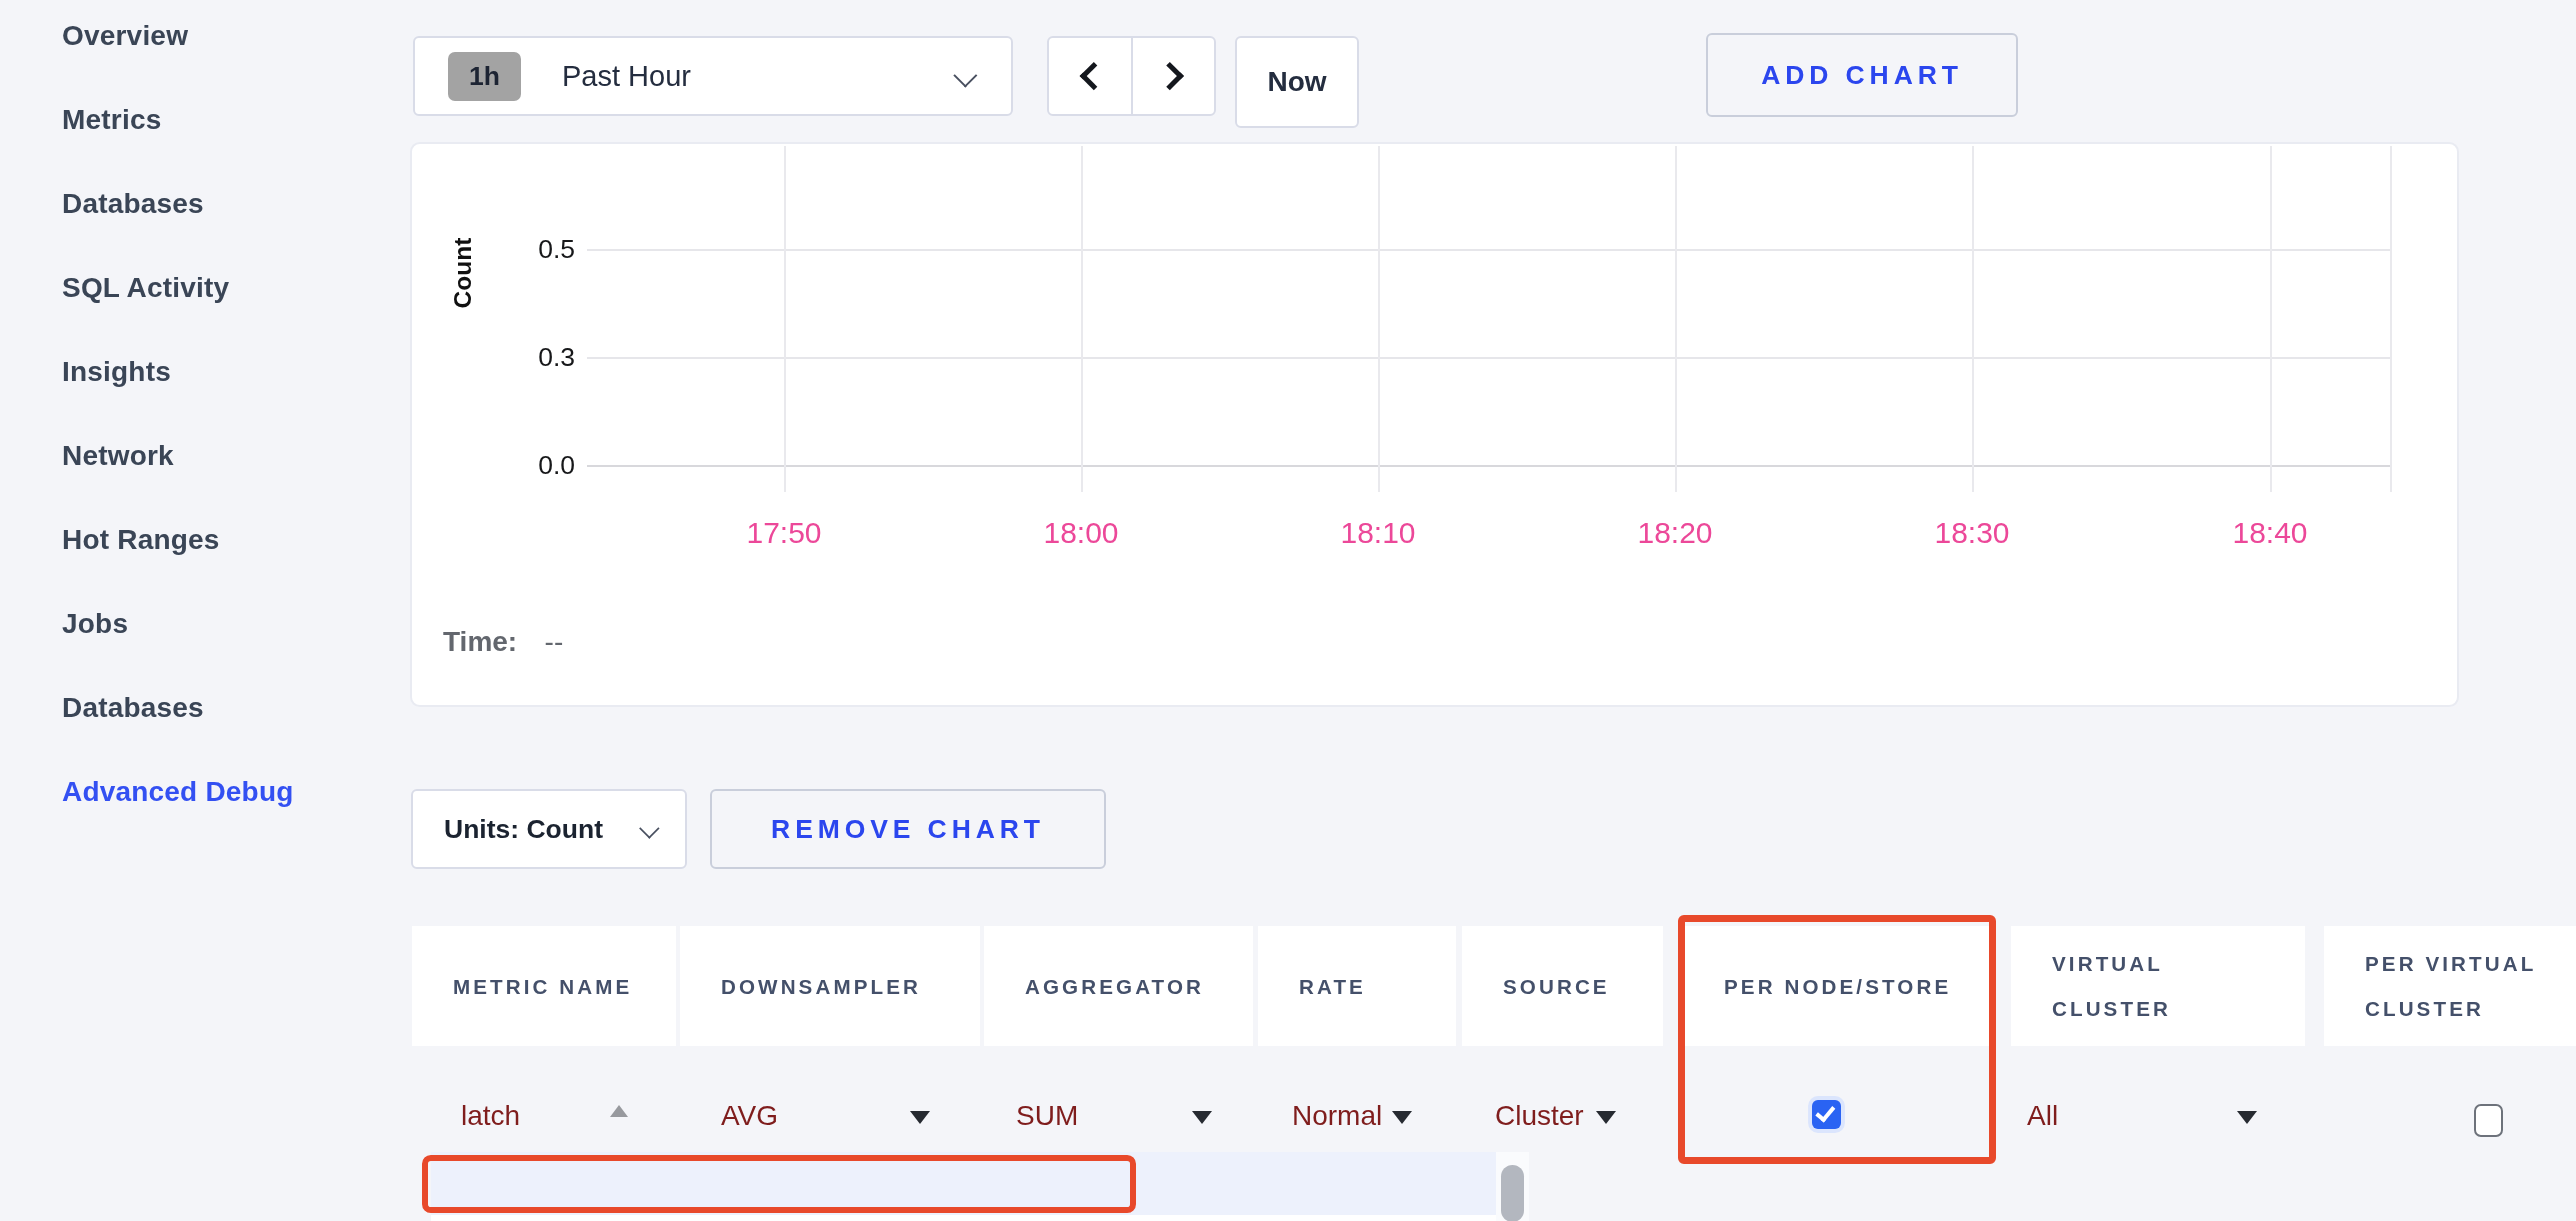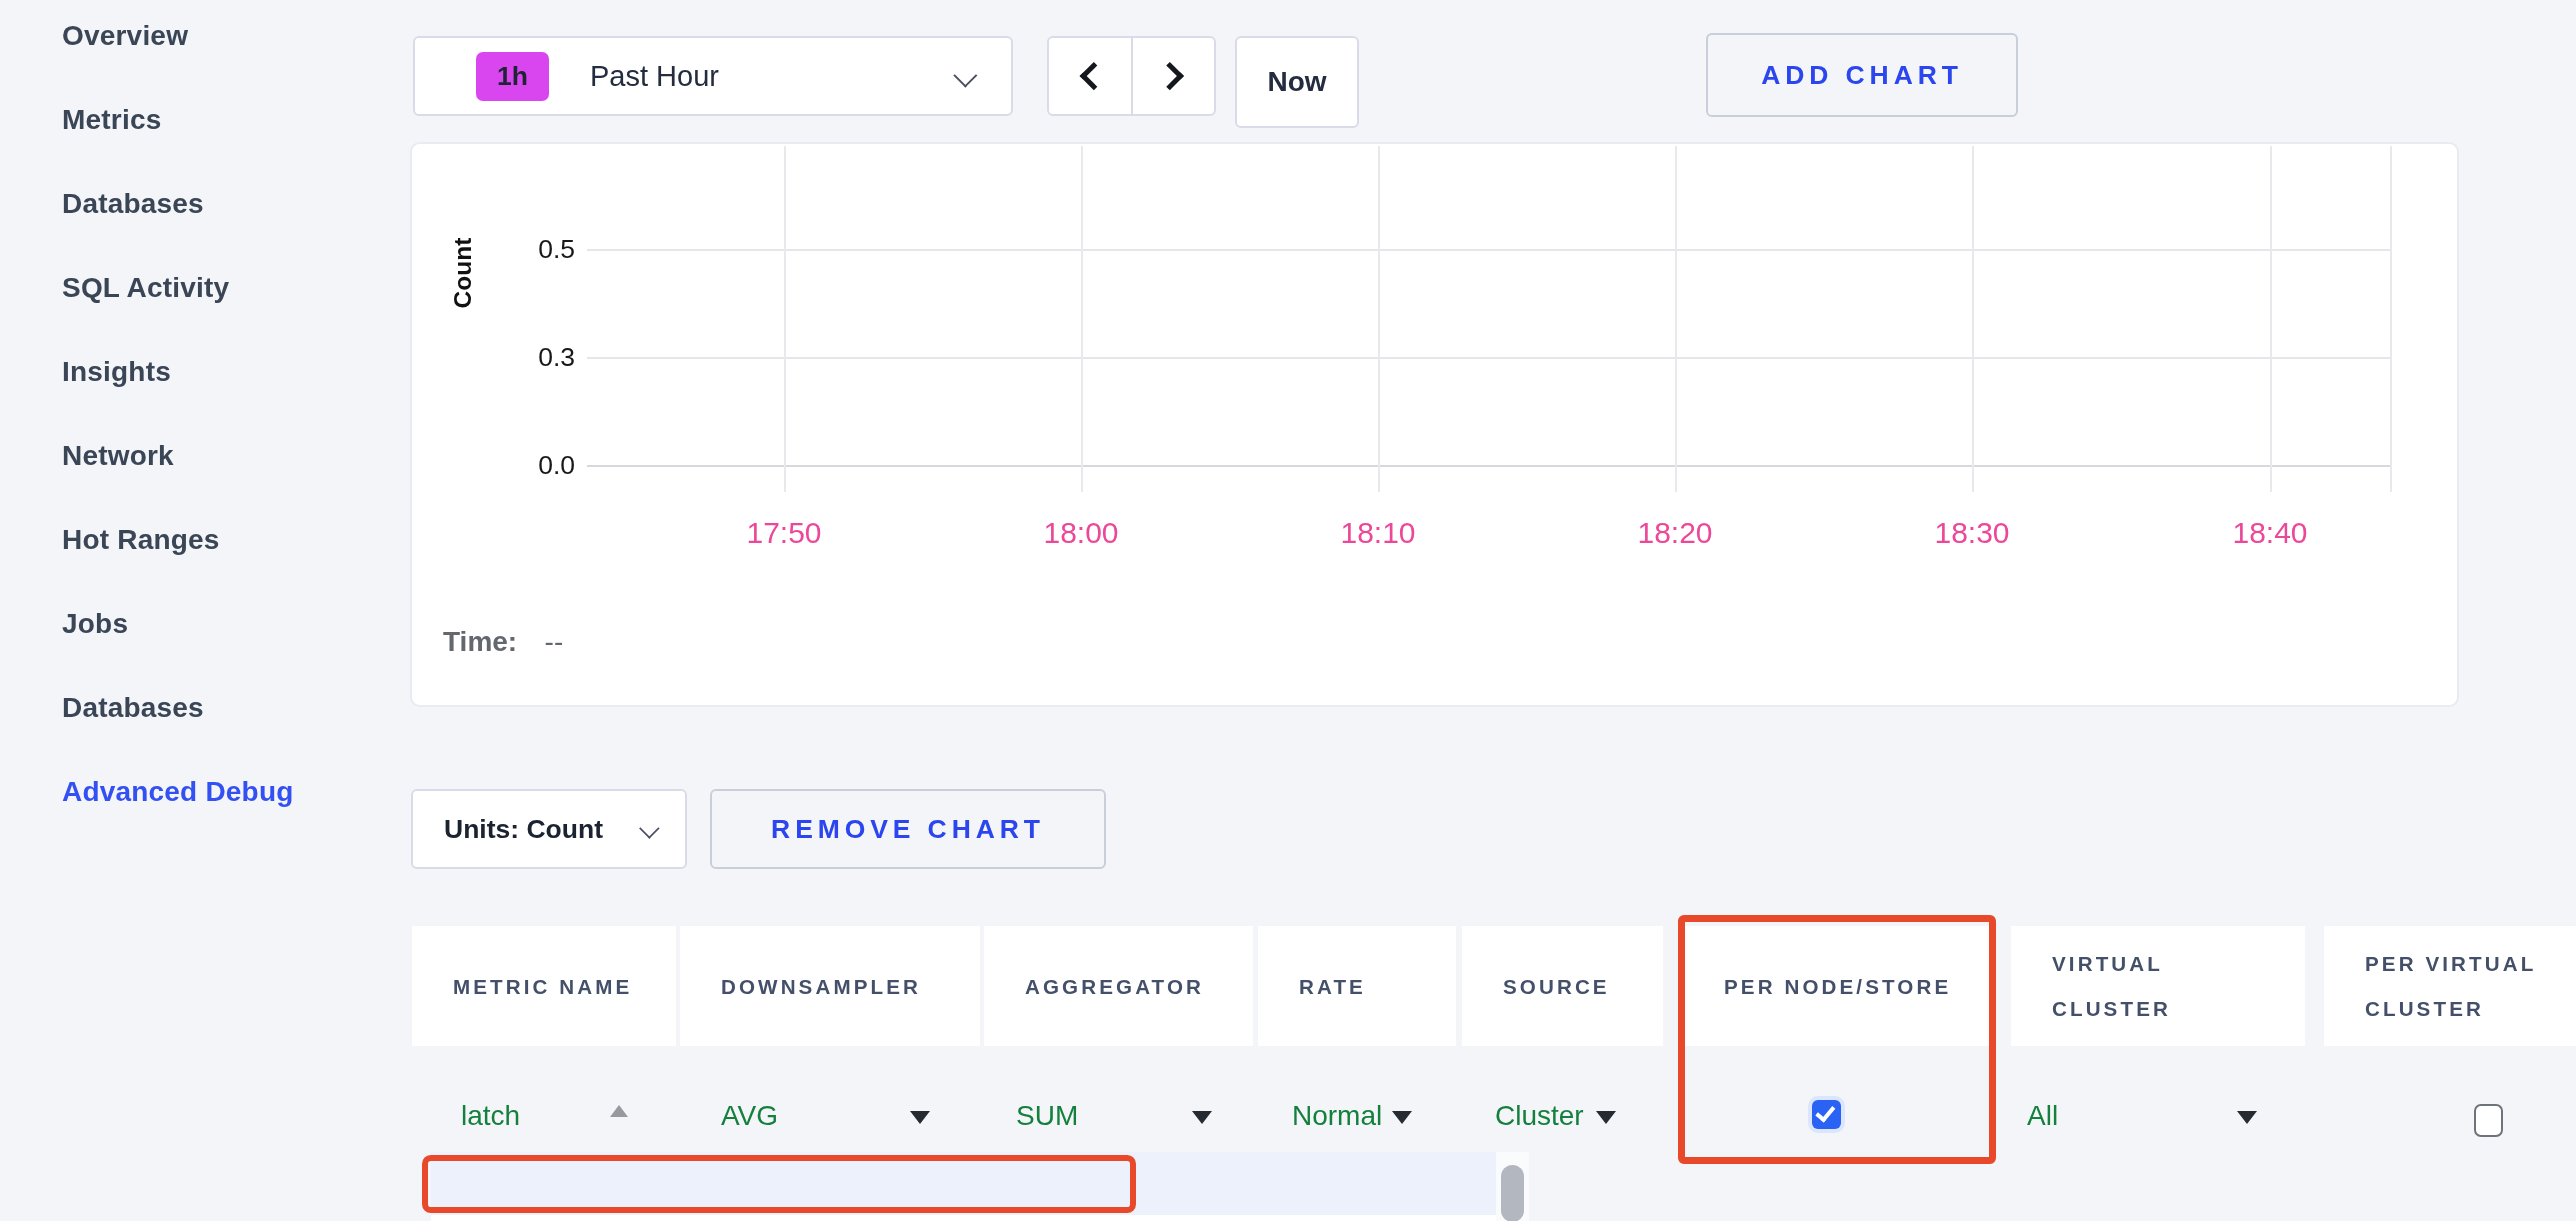--- a/index.html
+++ b/index.html
@@ -18,23 +18,23 @@
     letter-spacing:0.2px;
   }
   .side-item.active { color:#3350f2; }
   
   .select-box {
     position:absolute; background:#fff; border:2px solid #d9dce8; border-radius:5.9px;
     display:flex; align-items:center;
   }
   .time-select { left:413px; top:36px; width:600px; height:80px; padding:0 33px; }
   .time-badge {
-    width:73px; height:49px; background:#d946ef; border-radius:6.9px;
+    width:73px; height:49px; background:#a3a3a3; border-radius:6.9px;
     display:flex; align-items:center; justify-content:center;
-    font-size:26.5px; font-weight:700; color:#1d2433; margin-right:41px;margin-left:28px;
+    font-size:26.5px; font-weight:700; color:#1d2433; margin-right:41px;
   }
   .time-label { font-size:29px; font-weight:500; color:#242d3f; }
   .chev-thin {
     width:16.7px; height:16.7px; border-right:2.9px solid #495060; border-bottom:2.9px solid #495060;
     transform:rotate(45deg); margin-top:-7.8px;
   }
   .time-select .chev-thin { position:absolute; right:37px; top:37px; }
   .pager { position:absolute; left:1047px; top:36px; width:169px; height:80px;
     background:#fff; border:2px solid #d9dce8; border-radius:5.9px; display:flex; }
   .pager-btn { flex:1; display:flex; align-items:center; justify-content:center; cursor:pointer; }
@@ -77,21 +77,21 @@
   .units-select { left:411px; top:789px; width:276px; height:80px; padding:0 31px; }
   .units-label { font-size:26.5px; font-weight:700; color:#1b2330; }
   .units-select .chev-thin { position:absolute; right:27.4px; top:37px; transform:rotate(45deg) scale(0.85); }
   
   .hcell {
     position:absolute; top:926px; height:120px; background:#fff;
     display:flex; align-items:center; padding:0 19.6px 0 41px;
     font-size:20.6px; font-weight:700; letter-spacing:3.1px; color:#44506a;
     line-height:45px; text-transform:uppercase;
   }
-  .rowtext { position:absolute; top:1100px; font-size:28px; font-weight:500; color:#15803d; }
+  .rowtext { position:absolute; top:1100px; font-size:28px; font-weight:500; color:#7f1d1d; }
   .tri-down { position:absolute; width:0; height:0;
     border-left:10.8px solid transparent; border-right:10.8px solid transparent;
     border-top:13.7px solid #262a31; top:1111px; }
   .tri-up { position:absolute; width:0; height:0;
     border-left:9.8px solid transparent; border-right:9.8px solid transparent;
     border-bottom:12.7px solid #97999e; top:1105px; }
   .checkbox { position:absolute; top:1100px; width:29px; height:29px; border-radius:5.9px; cursor:pointer; }
   .checkbox.checked { background:#2a63f3; box-shadow:0 0 0 3.9px #dbe5fd; }
   .checkbox.checked .mark {
     position:absolute; left:7.8px; top:2.9px; width:10.8px; height:17.6px;

